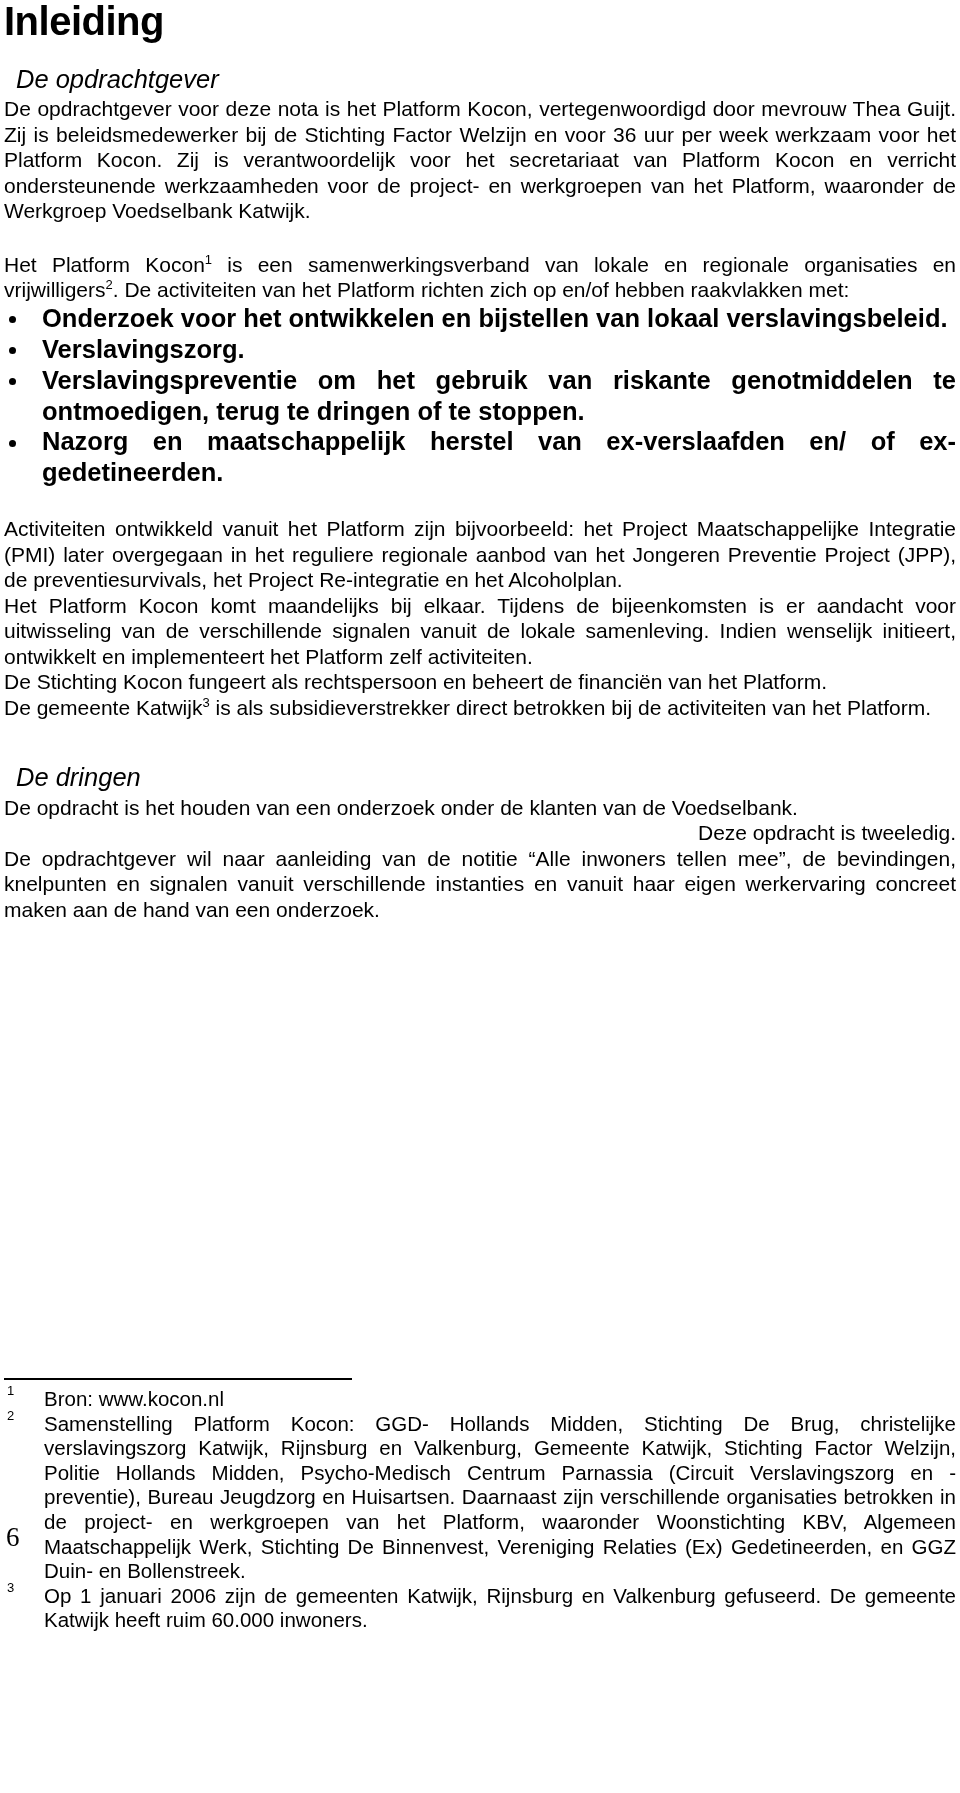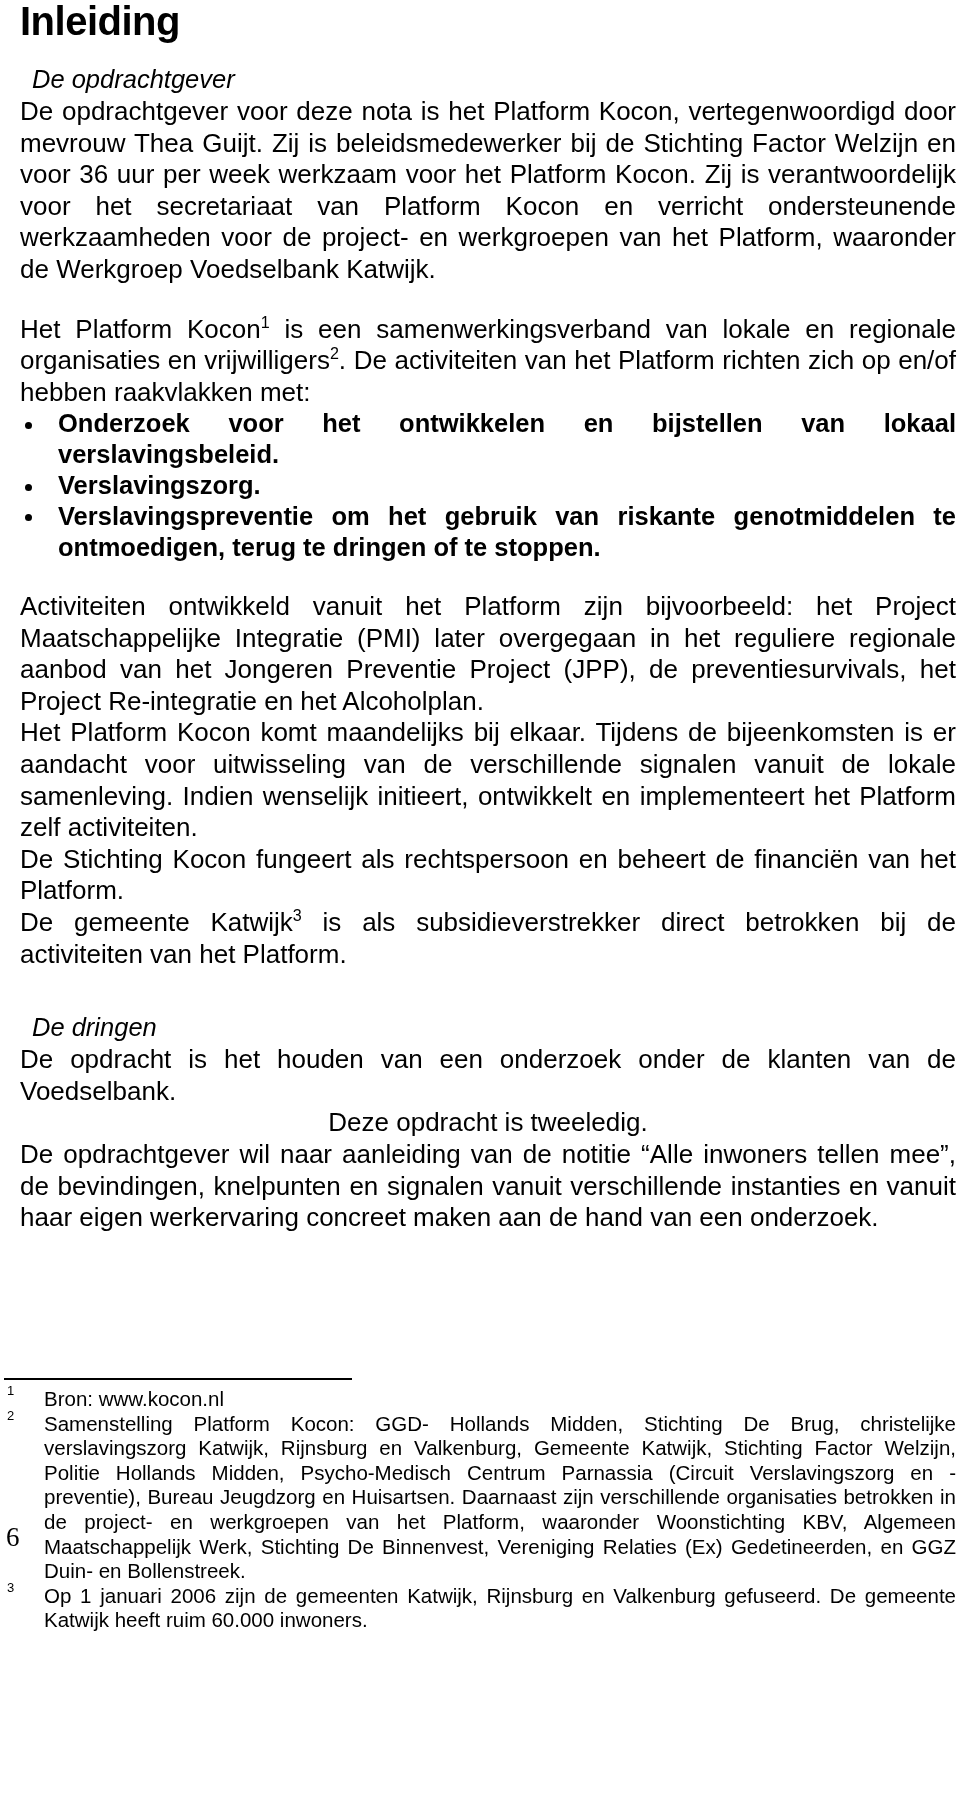--- a/index.html
+++ b/index.html
@@ -13,45 +13,45 @@
     position: relative;
     font-family: "Liberation Sans", sans-serif;
     color: #000000;
     overflow: hidden;
   }
   .page {
     position: relative;
     width: 960px;
     height: 1563px;
     box-sizing: border-box;
-    padding: 0 4px 0 20px;
+    padding: 0 4px 0 4px;
   }
   h1.doc-title {
     font-size: 40px;
     font-weight: bold;
     line-height: 1.05;
     margin: 0 0 22px 0;
     letter-spacing: -0.5px;
   }
   .sub-head {
     font-size: 25.5px;
     font-style: italic;
     line-height: 1.22;
     margin: 0 0 1px 12px;
   }
   p.body {
-    font-size: 26px;
+    font-size: 21px;
     line-height: 1.215;
     margin: 0;
     text-align: justify;
     text-justify: inter-word;
     hyphens: none;
   }
   p.body.last-left {
-    text-align: center;
+    text-align: right;
   }
   .gap-para {
     height: 28px;
   }
   .gap-section {
     height: 42px;
   }
   sup {
     font-size: 0.62em;
     vertical-align: super;
@@ -144,20 +144,24 @@
         <span class="li-text">Onderzoek voor het ontwikkelen en bijstellen van lokaal verslavingsbeleid.</span>
       </li>
     <li>
         <span class="dot"></span>
         <span class="li-text">Verslavingszorg.</span>
       </li>
     <li>
         <span class="dot"></span>
         <span class="li-text">Verslavingspreventie om het gebruik van riskante genotmiddelen te ontmoedigen, terug te dringen of te stoppen.</span>
       </li>
+    <li>
+        <span class="dot"></span>
+        <span class="li-text">Nazorg en maatschappelijk herstel van ex-verslaafden en/ of ex-gedetineerden.</span>
+      </li>
   </ul>
 
   <div class="gap-para"></div>
 
   <p class="body">Activiteiten ontwikkeld vanuit het Platform zijn bijvoorbeeld: het Project Maatschappelijke Integratie (PMI) later overgegaan in het reguliere regionale aanbod van het Jongeren Preventie Project (JPP), de preventiesurvivals, het Project Re-integratie en het Alcoholplan.</p>
   <p class="body">Het Platform Kocon komt maandelijks bij elkaar. Tijdens de bijeenkomsten is er aandacht voor uitwisseling van de verschillende signalen vanuit de lokale samenleving. Indien wenselijk initieert, ontwikkelt en implementeert het Platform zelf activiteiten.</p>
   <p class="body">De Stichting Kocon fungeert als rechtspersoon en beheert de financiën van het Platform.</p>
 
   <p class="body"><span>De gemeente Katwijk</span><sup>3</sup><span> is als subsidieverstrekker direct betrokken bij de activiteiten van het Platform.</span></p>
 

